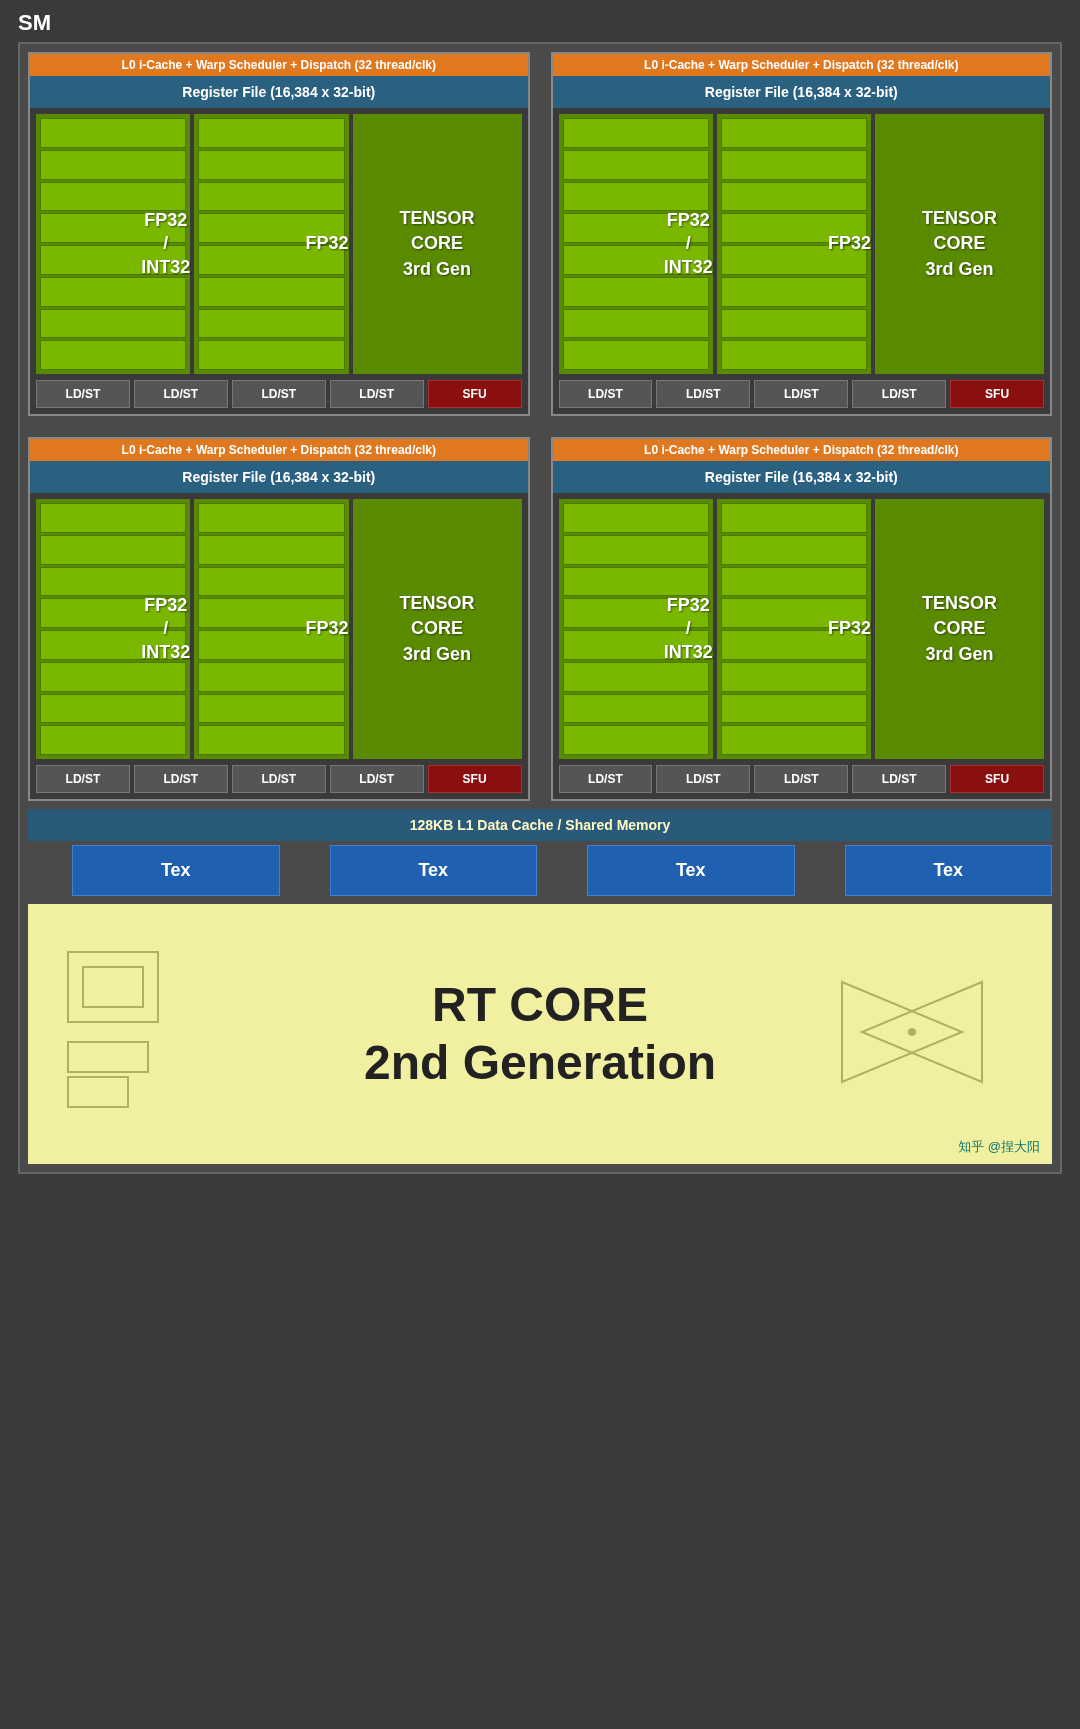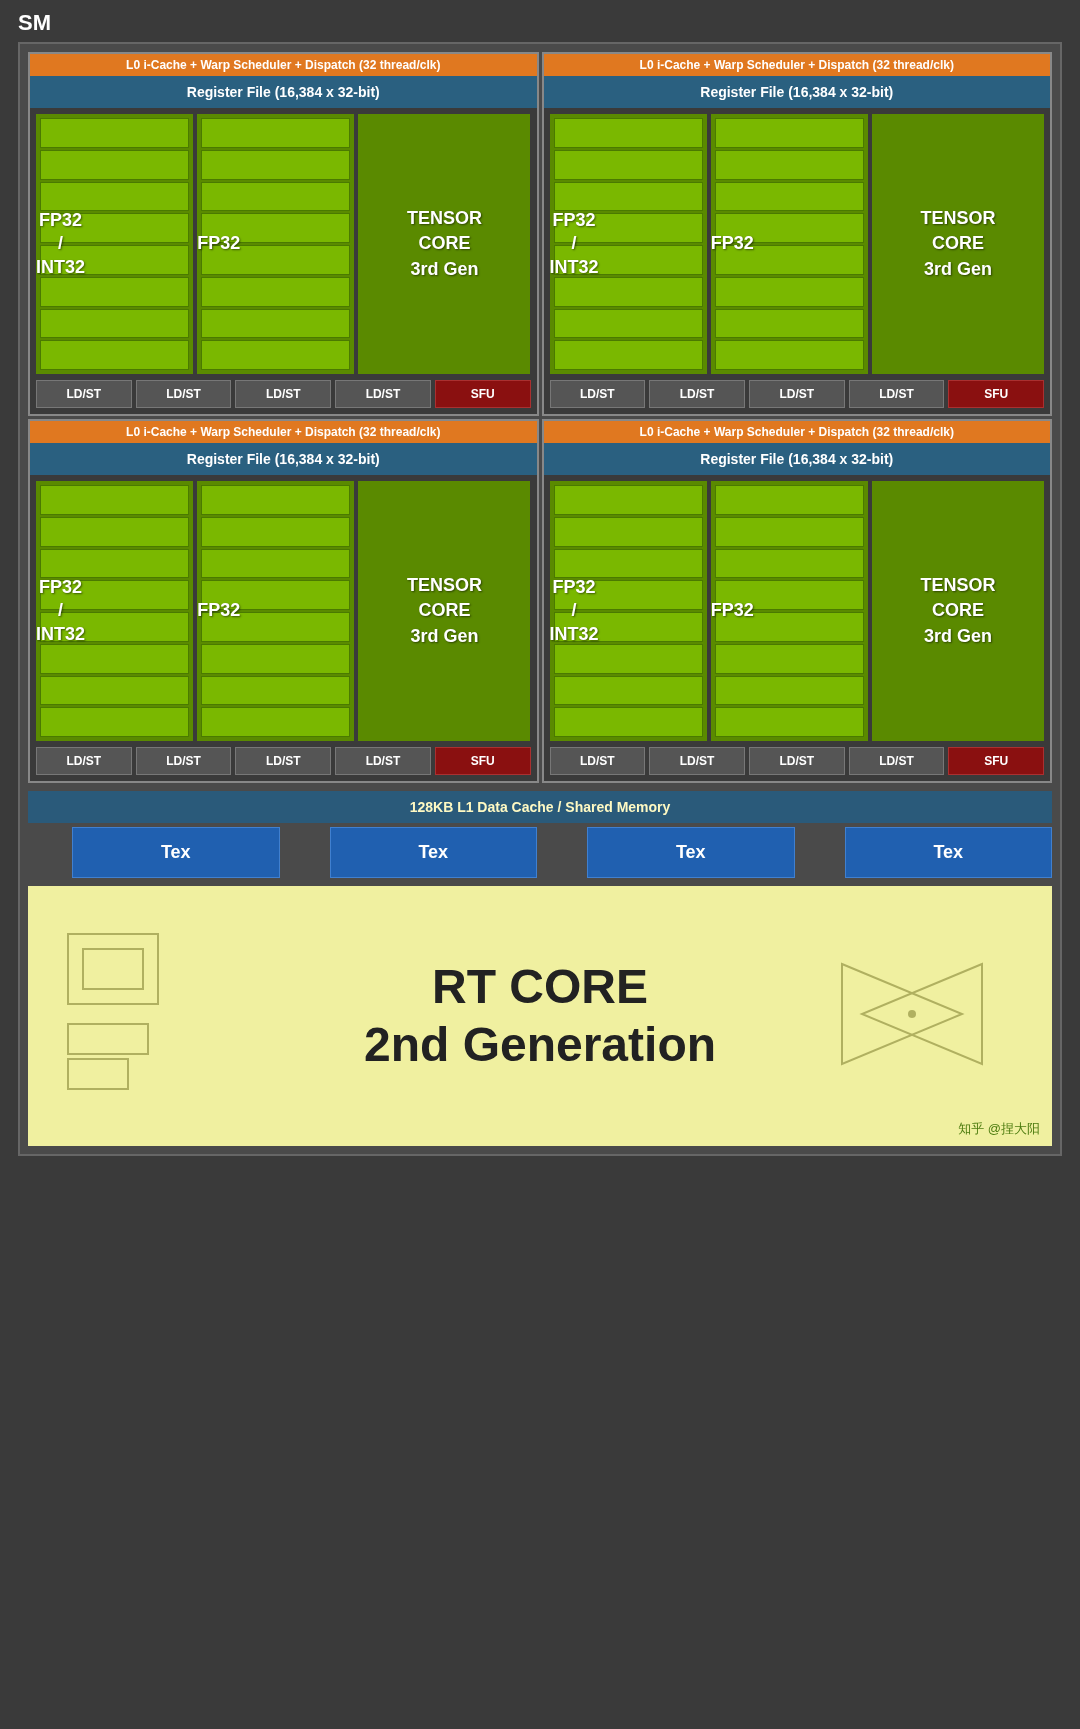--- a/index.html
+++ b/index.html
@@ -24,21 +24,21 @@
     }
     .sm-outer {
       border: 2px solid #666;
       background: #4a4a4a;
       padding: 8px;
     }
     
     .quad-grid {
       display: grid;
       grid-template-columns: 1fr 1fr;
-      gap: 3px;
+      gap: 21px;
       margin-bottom: 8px;
     }
     .sub-proc {
       border: 2px solid #888;
       background: #3a3a3a;
       padding: 0;
       overflow: hidden;
     }
     .l0-bar {
       background: #e07820;
@@ -115,21 +115,21 @@
       font-weight: bold;
       text-align: center;
       line-height: 1.4;
       text-shadow: 1px 1px 2px rgba(0,0,0,0.5);
     }
     .fp32-label-overlay {
       position: absolute;
       top: 0; left: 0; right: 0; bottom: 0;
       display: flex;
       align-items: center;
-      justify-content: flex-start;
+      justify-content: flex-end;
       pointer-events: none;
     }
     .ldst-row {
       display: flex;
       flex-direction: row;
       gap: 4px;
       padding: 6px 6px 6px 6px;
       background: #3a3a3a;
     }
     .ldst-cell {
@@ -217,21 +217,21 @@
     }
     .rt-triangle-right svg {
       width: 160px;
       height: 120px;
     }
     .watermark {
       position: absolute;
       bottom: 8px;
       right: 12px;
       font-size: 13px;
-      color: #4d7c0f;
+      color: #0f766e;
     }
   </style>
 </head>
 <body>
 
 <div class="page-wrapper">
   <div class="sm-label">SM</div>
 
   <div class="sm-outer">
 

